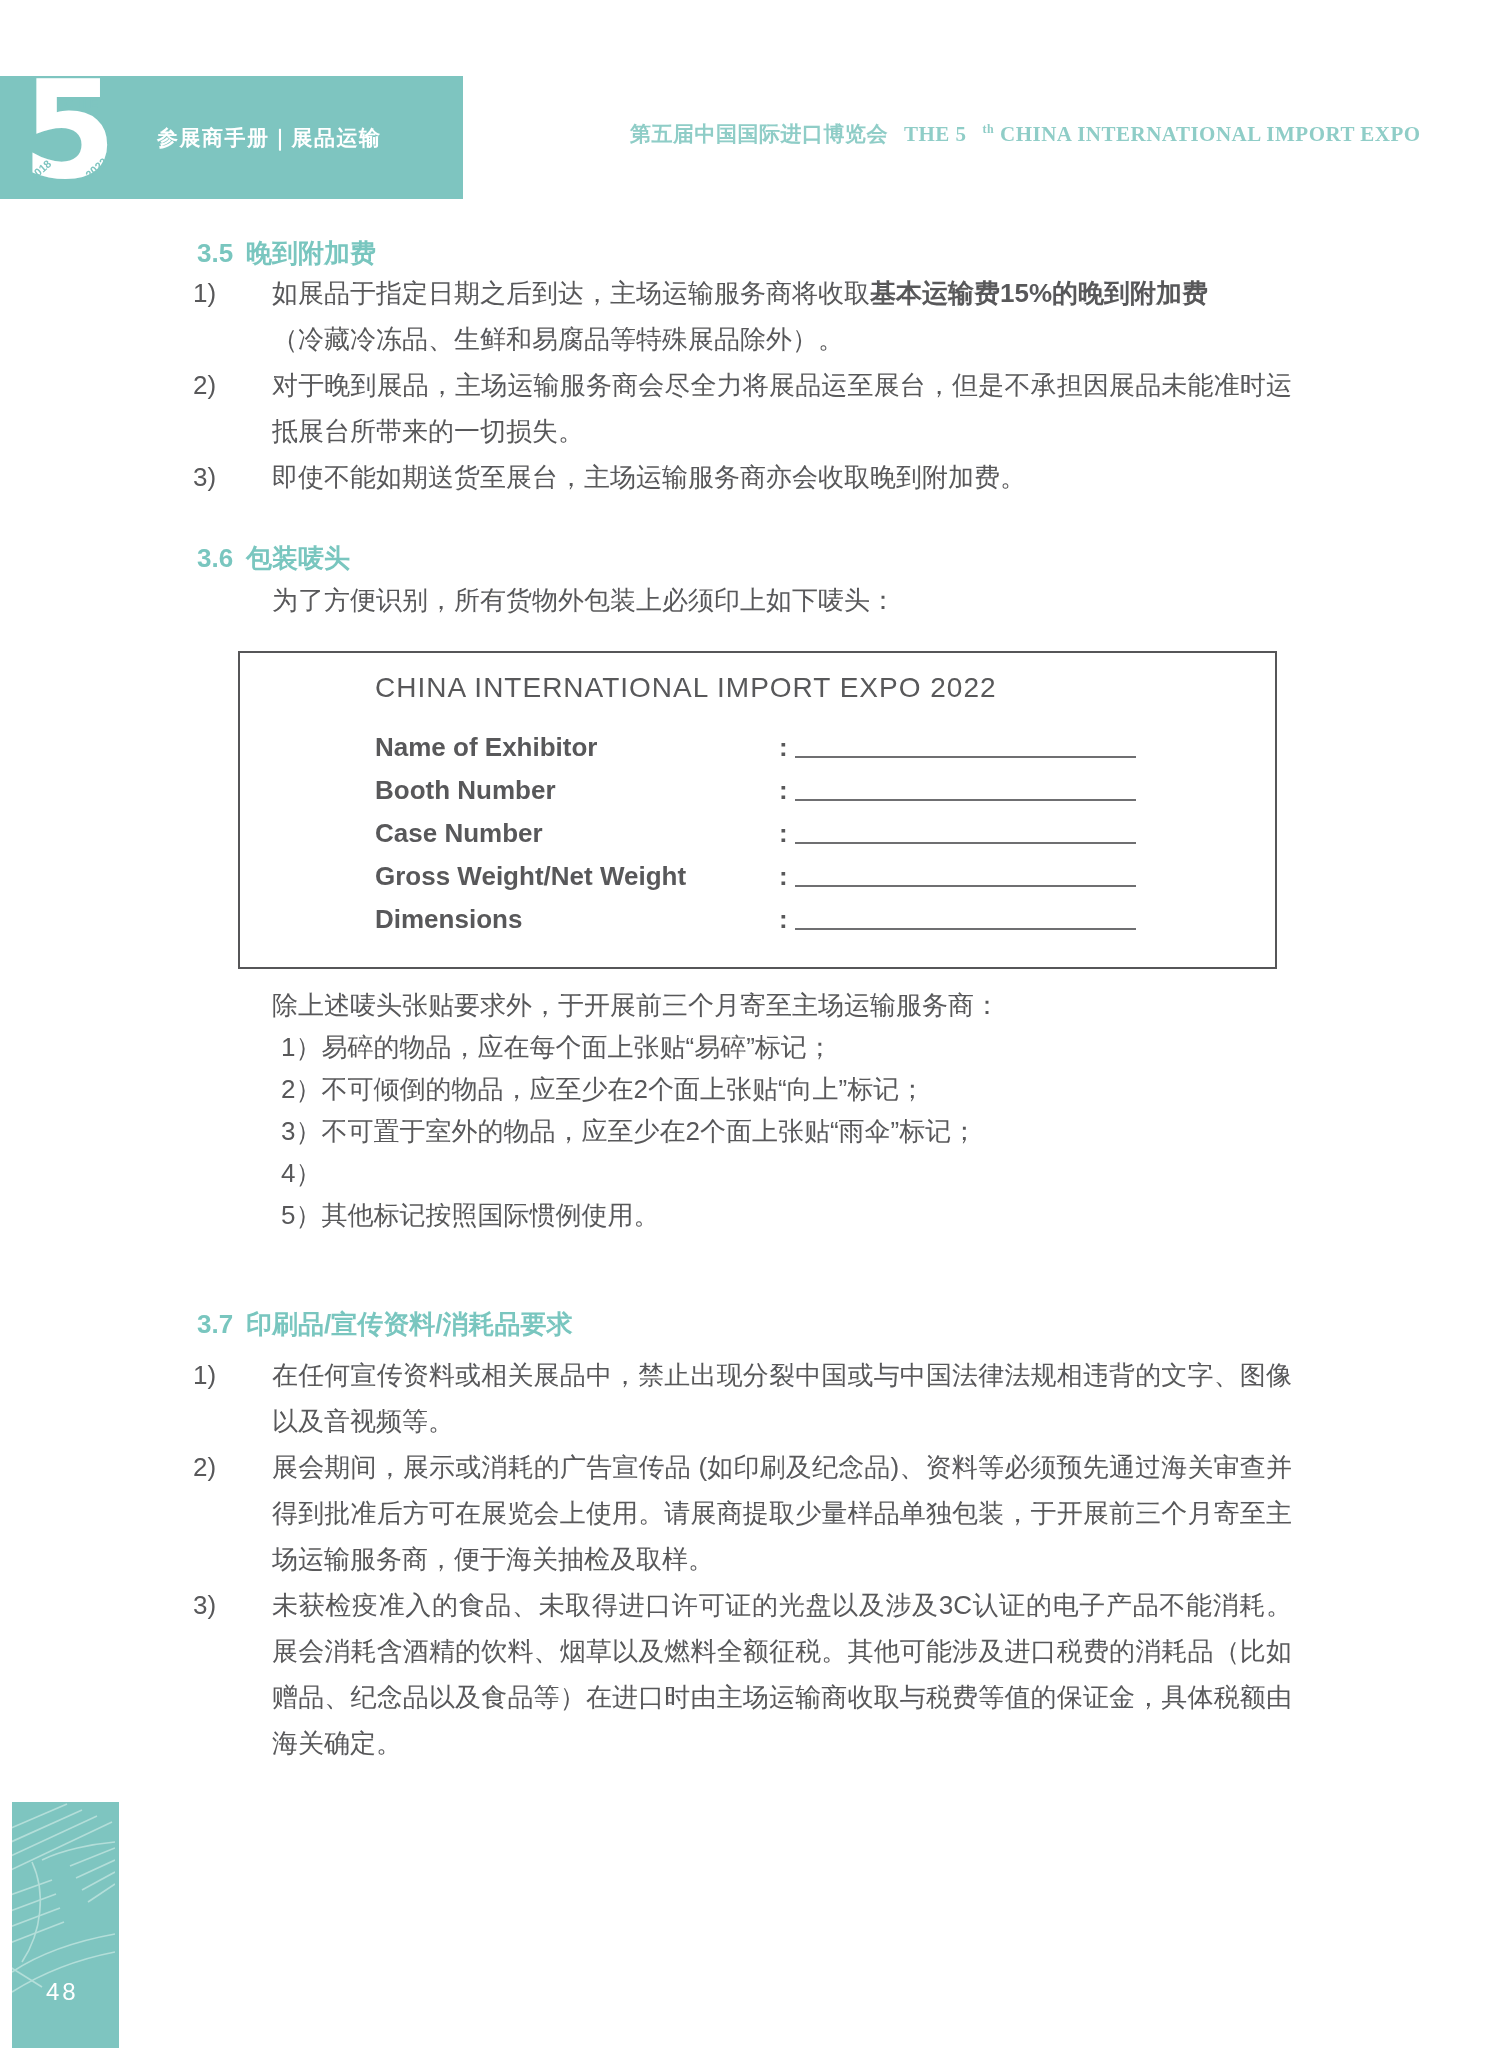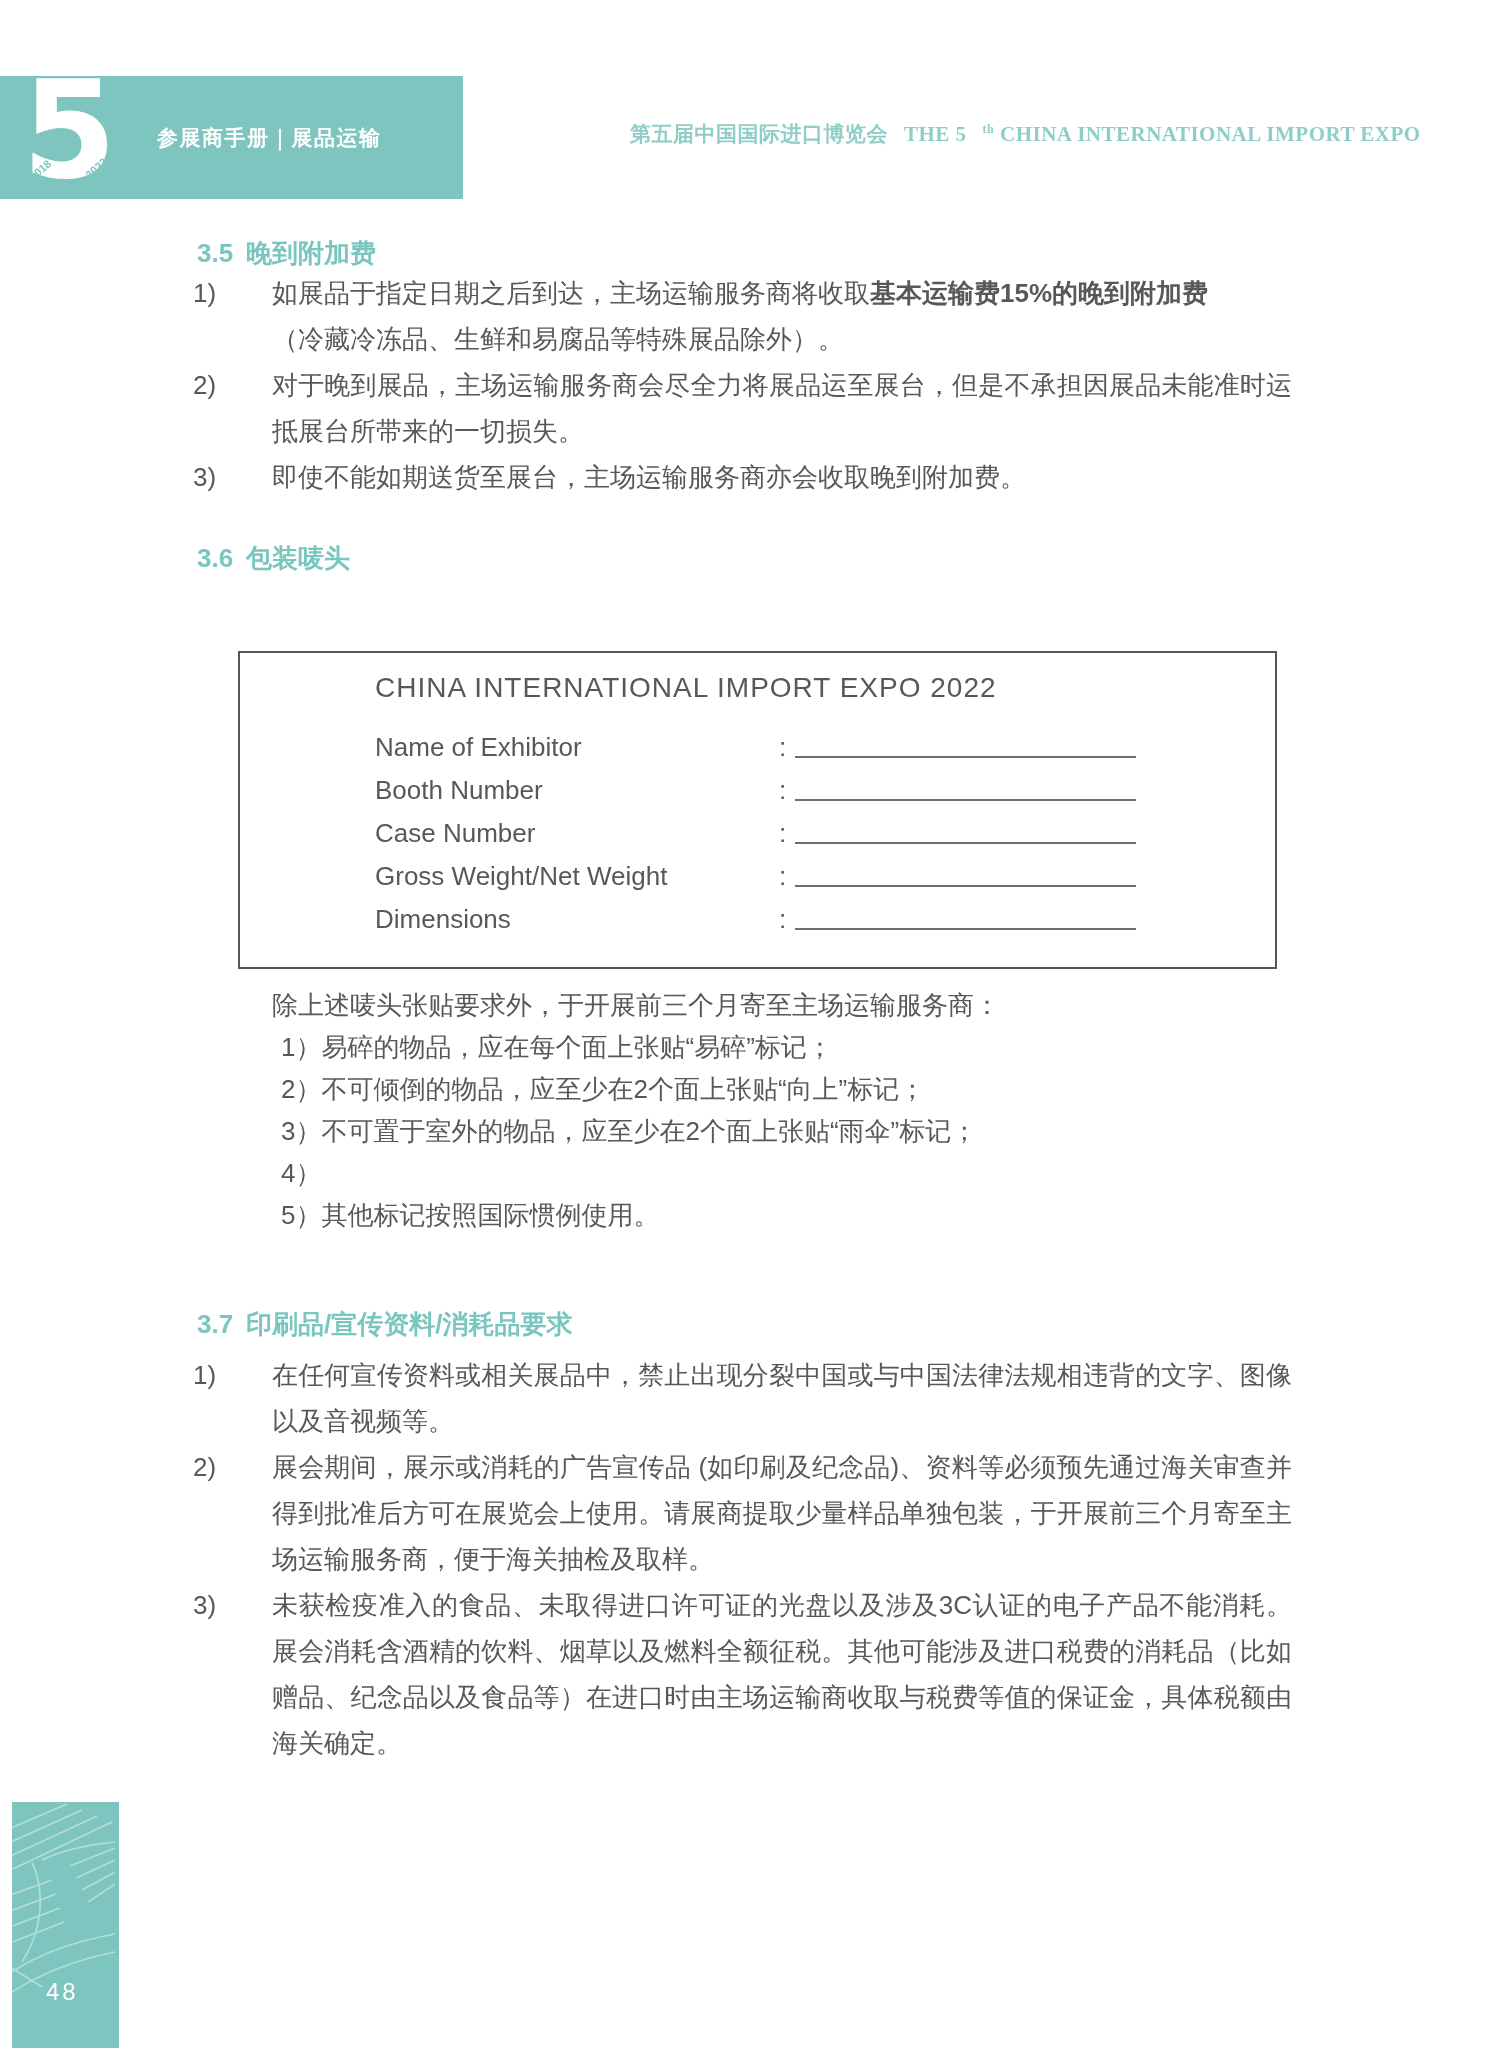--- a/index.html
+++ b/index.html
@@ -40,21 +40,21 @@
   .item .inum{flex:0 0 79px;}
   .item .itxt{flex:1;text-align:justify;}
   .item .itxt .b{font-weight:bold;}
   .item .itxt .blockline{display:block;}
 
   .lead{position:absolute;left:272px;font-size:26px;line-height:46px;color:var(--ink);white-space:nowrap;}
 
   
   .markbox{position:absolute;left:238px;top:651px;width:1039px;height:318px;border:2px solid #565658;background:#ffffff;}
   .mb-title{margin:17px 0 0 135px;font-size:28px;line-height:36px;letter-spacing:1px;color:var(--ink);}
-  .mb-rows{margin:13px 0 0 135px;}
+  .mb-rows{margin:13px 0 0 135px;font-weight:bold;}
   .mb-row{display:flex;align-items:flex-end;height:43px;}
   .mb-label{flex:0 0 404px;font-size:26px;line-height:30px;color:var(--ink);}
   .mb-colon{flex:0 0 16px;font-size:26px;line-height:30px;color:var(--ink);}
   .mb-line{flex:0 0 341px;border-bottom:2px solid var(--line);margin-bottom:4px;min-height:1px;}
 
   
   .marks{position:absolute;left:281px;top:1026px;font-size:26px;line-height:42px;color:var(--ink);}
   .mark-row{display:flex;white-space:nowrap;}
   .mark-row .lnum{flex:0 0 37px;}
 
@@ -98,20 +98,21 @@
     <div class="item">
       <span class="inum">3)</span>
       <span class="itxt">即使不能如期送货至展台，主场运输服务商亦会收取晚到附加费。</span>
     </div>
   </div>
 
   <div class="sec-head" style="top:542px;">
     <span class="sec-num">3.6</span>
     <span class="sec-title">包装唛头</span>
   </div>
+  <div class="lead" style="top:577px;">为了方便识别，所有货物外包装上必须印上如下唛头：</div>
 
   <div class="markbox">
     <div class="mb-title">CHINA INTERNATIONAL IMPORT EXPO 2022</div>
     <div class="mb-rows">
       <div class="mb-row">
         <span class="mb-label">Name of Exhibitor</span>
         <span class="mb-colon">:</span>
         <span class="mb-line"></span>
       </div>
       <div class="mb-row">

